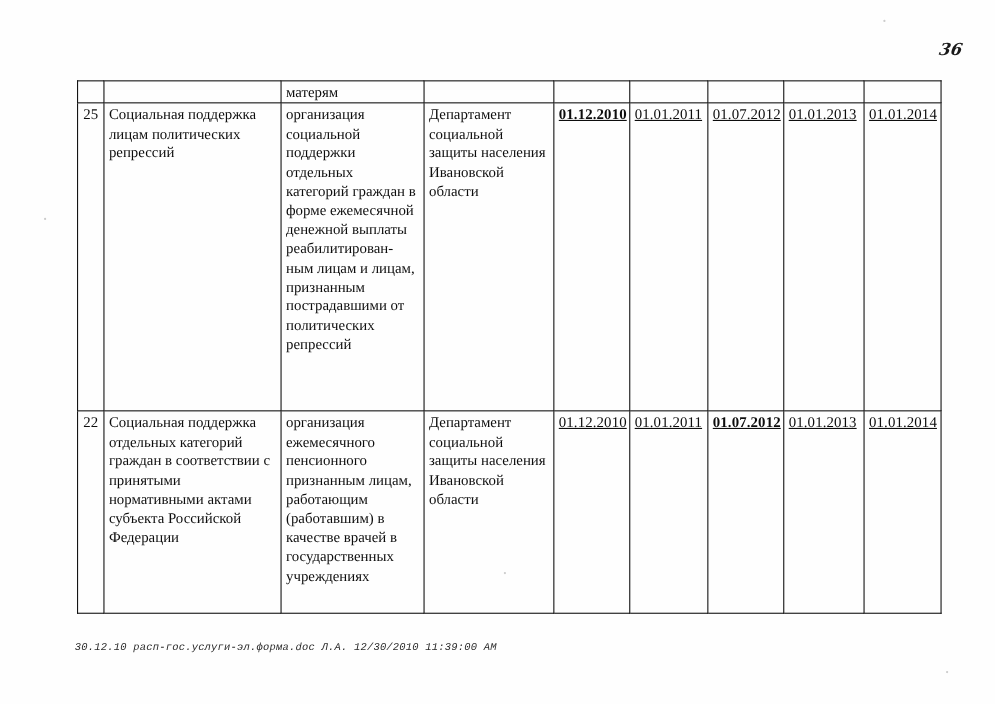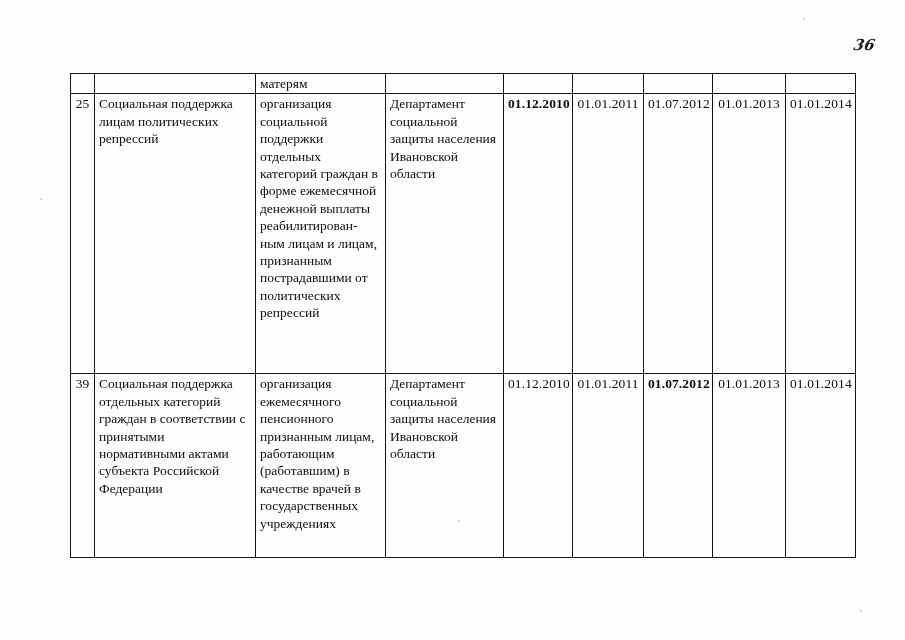--- a/index.html
+++ b/index.html
@@ -47,25 +47,26 @@
   }
   tr.partial-row { height: 20px; }
   tr.row-25 { height: 280px; }
   tr.row-26 { height: 184px; }
   td.num-cell {
     text-align: center;
     padding-left: 3px;
     padding-right: 1px;
   }
   td.date-cell {
-    text-align: center;
+    text-align: left;
     padding: 1px 1px;
     white-space: nowrap;
     font-size: 13px;
     letter-spacing: 0.1px;
+    text-decoration: underline;
   }
   td.date-cell.bold-date {
     font-weight: 700;
   }
   .footer {
     position: absolute;
     left: 68px;
     top: 583px;
     font-family: "Liberation Mono", monospace;
     font-style: italic;
@@ -123,32 +124,33 @@
       <td>организация социальной поддержки отдельных категорий граждан в форме ежемесячной денежной выплаты реабилитирован-ным лицам и лицам, признанным пострадавшими от политических репрессий</td>
       <td>Департамент социальной защиты населения Ивановской области</td>
       <td class="date-cell bold-date">01.12.2010</td>
       <td class="date-cell">01.01.2011</td>
       <td class="date-cell">01.07.2012</td>
       <td class="date-cell">01.01.2013</td>
       <td class="date-cell">01.01.2014</td>
     </tr>
 
     <tr class="row-26">
-      <td class="num-cell">39</td>
+      <td class="num-cell">22</td>
       <td>Социальная поддержка отдельных категорий граждан в соответствии с принятыми нормативными актами субъекта Российской Федерации</td>
       <td>организация ежемесячного пенсионного признанным лицам, работающим (работавшим) в качестве врачей в государственных учреждениях</td>
       <td>Департамент социальной защиты населения Ивановской области</td>
       <td class="date-cell">01.12.2010</td>
       <td class="date-cell">01.01.2011</td>
       <td class="date-cell bold-date">01.07.2012</td>
       <td class="date-cell">01.01.2013</td>
       <td class="date-cell">01.01.2014</td>
     </tr>
   </tbody>
     </table>
 
+  <div class="footer">30.12.10  расп-гос.услуги-эл.форма.doc  Л.А.  12/30/2010 11:39:00 AM</div>
 
   <div class="speck" style="left:40px; top:198px;"></div>
   <div class="speck" style="left:803px; top:18px;"></div>
   <div class="speck" style="left:458px; top:520px;"></div>
   <div class="speck" style="left:860px; top:610px;"></div>
 
 </div>
 
 </body></html>

